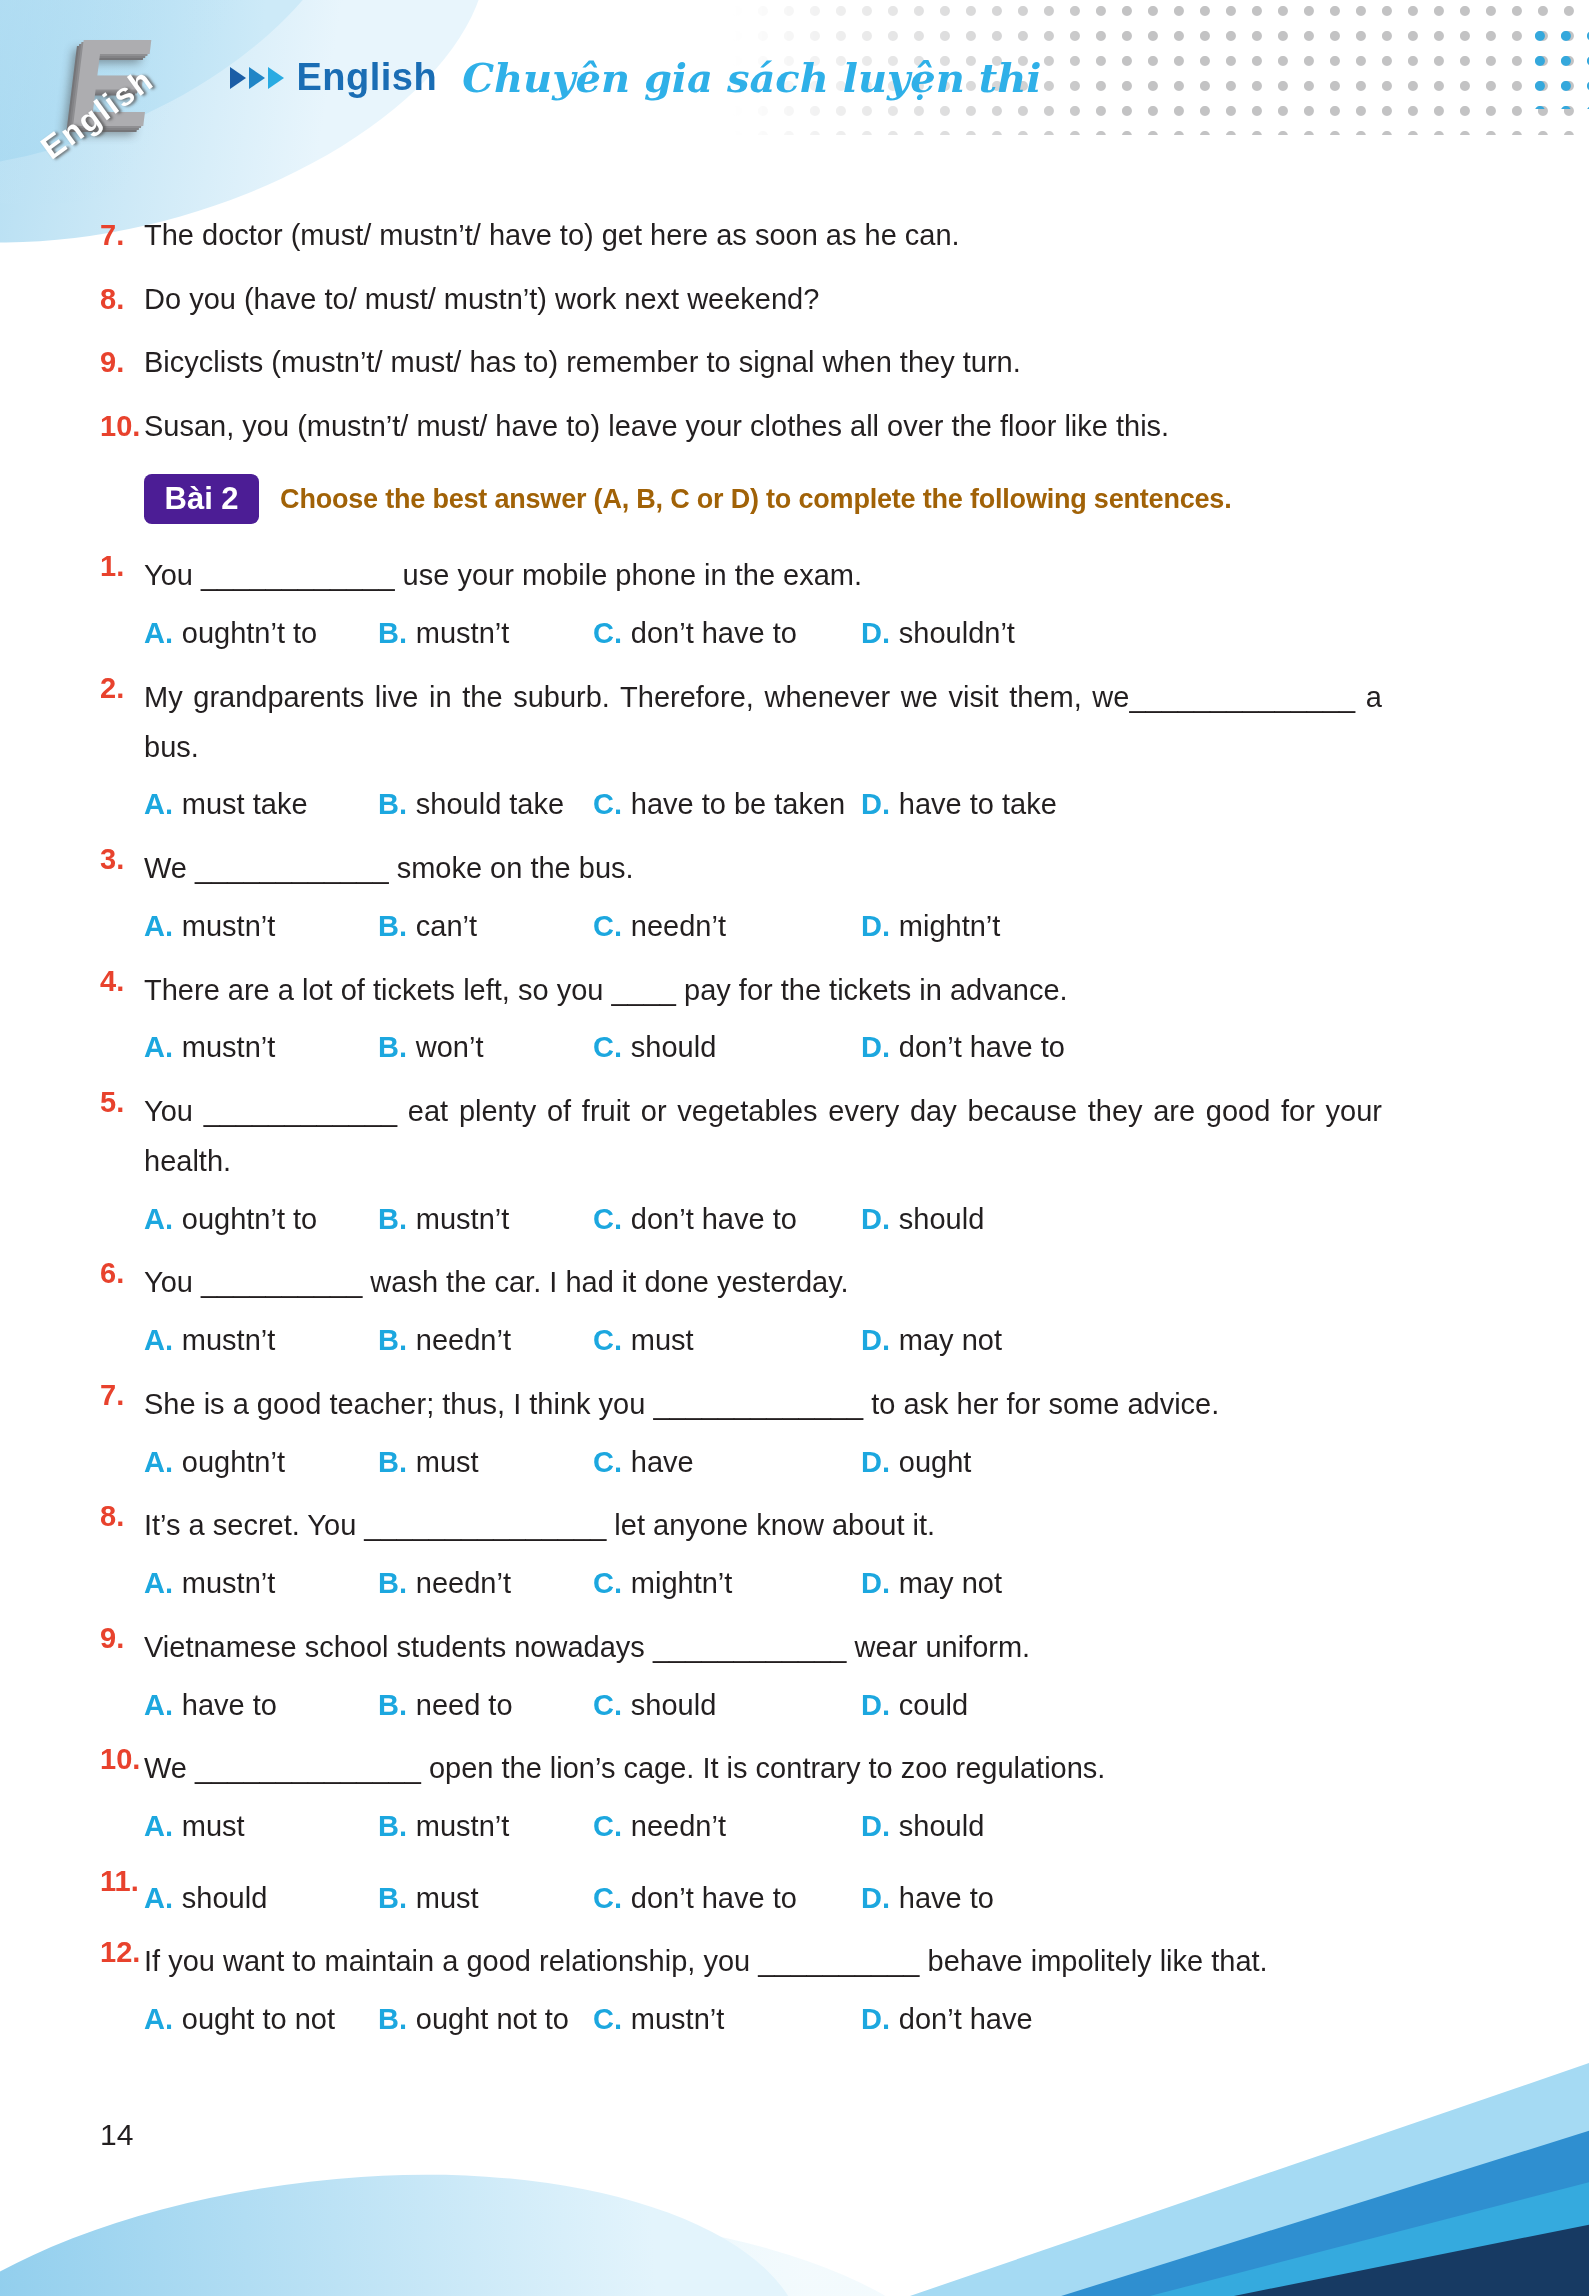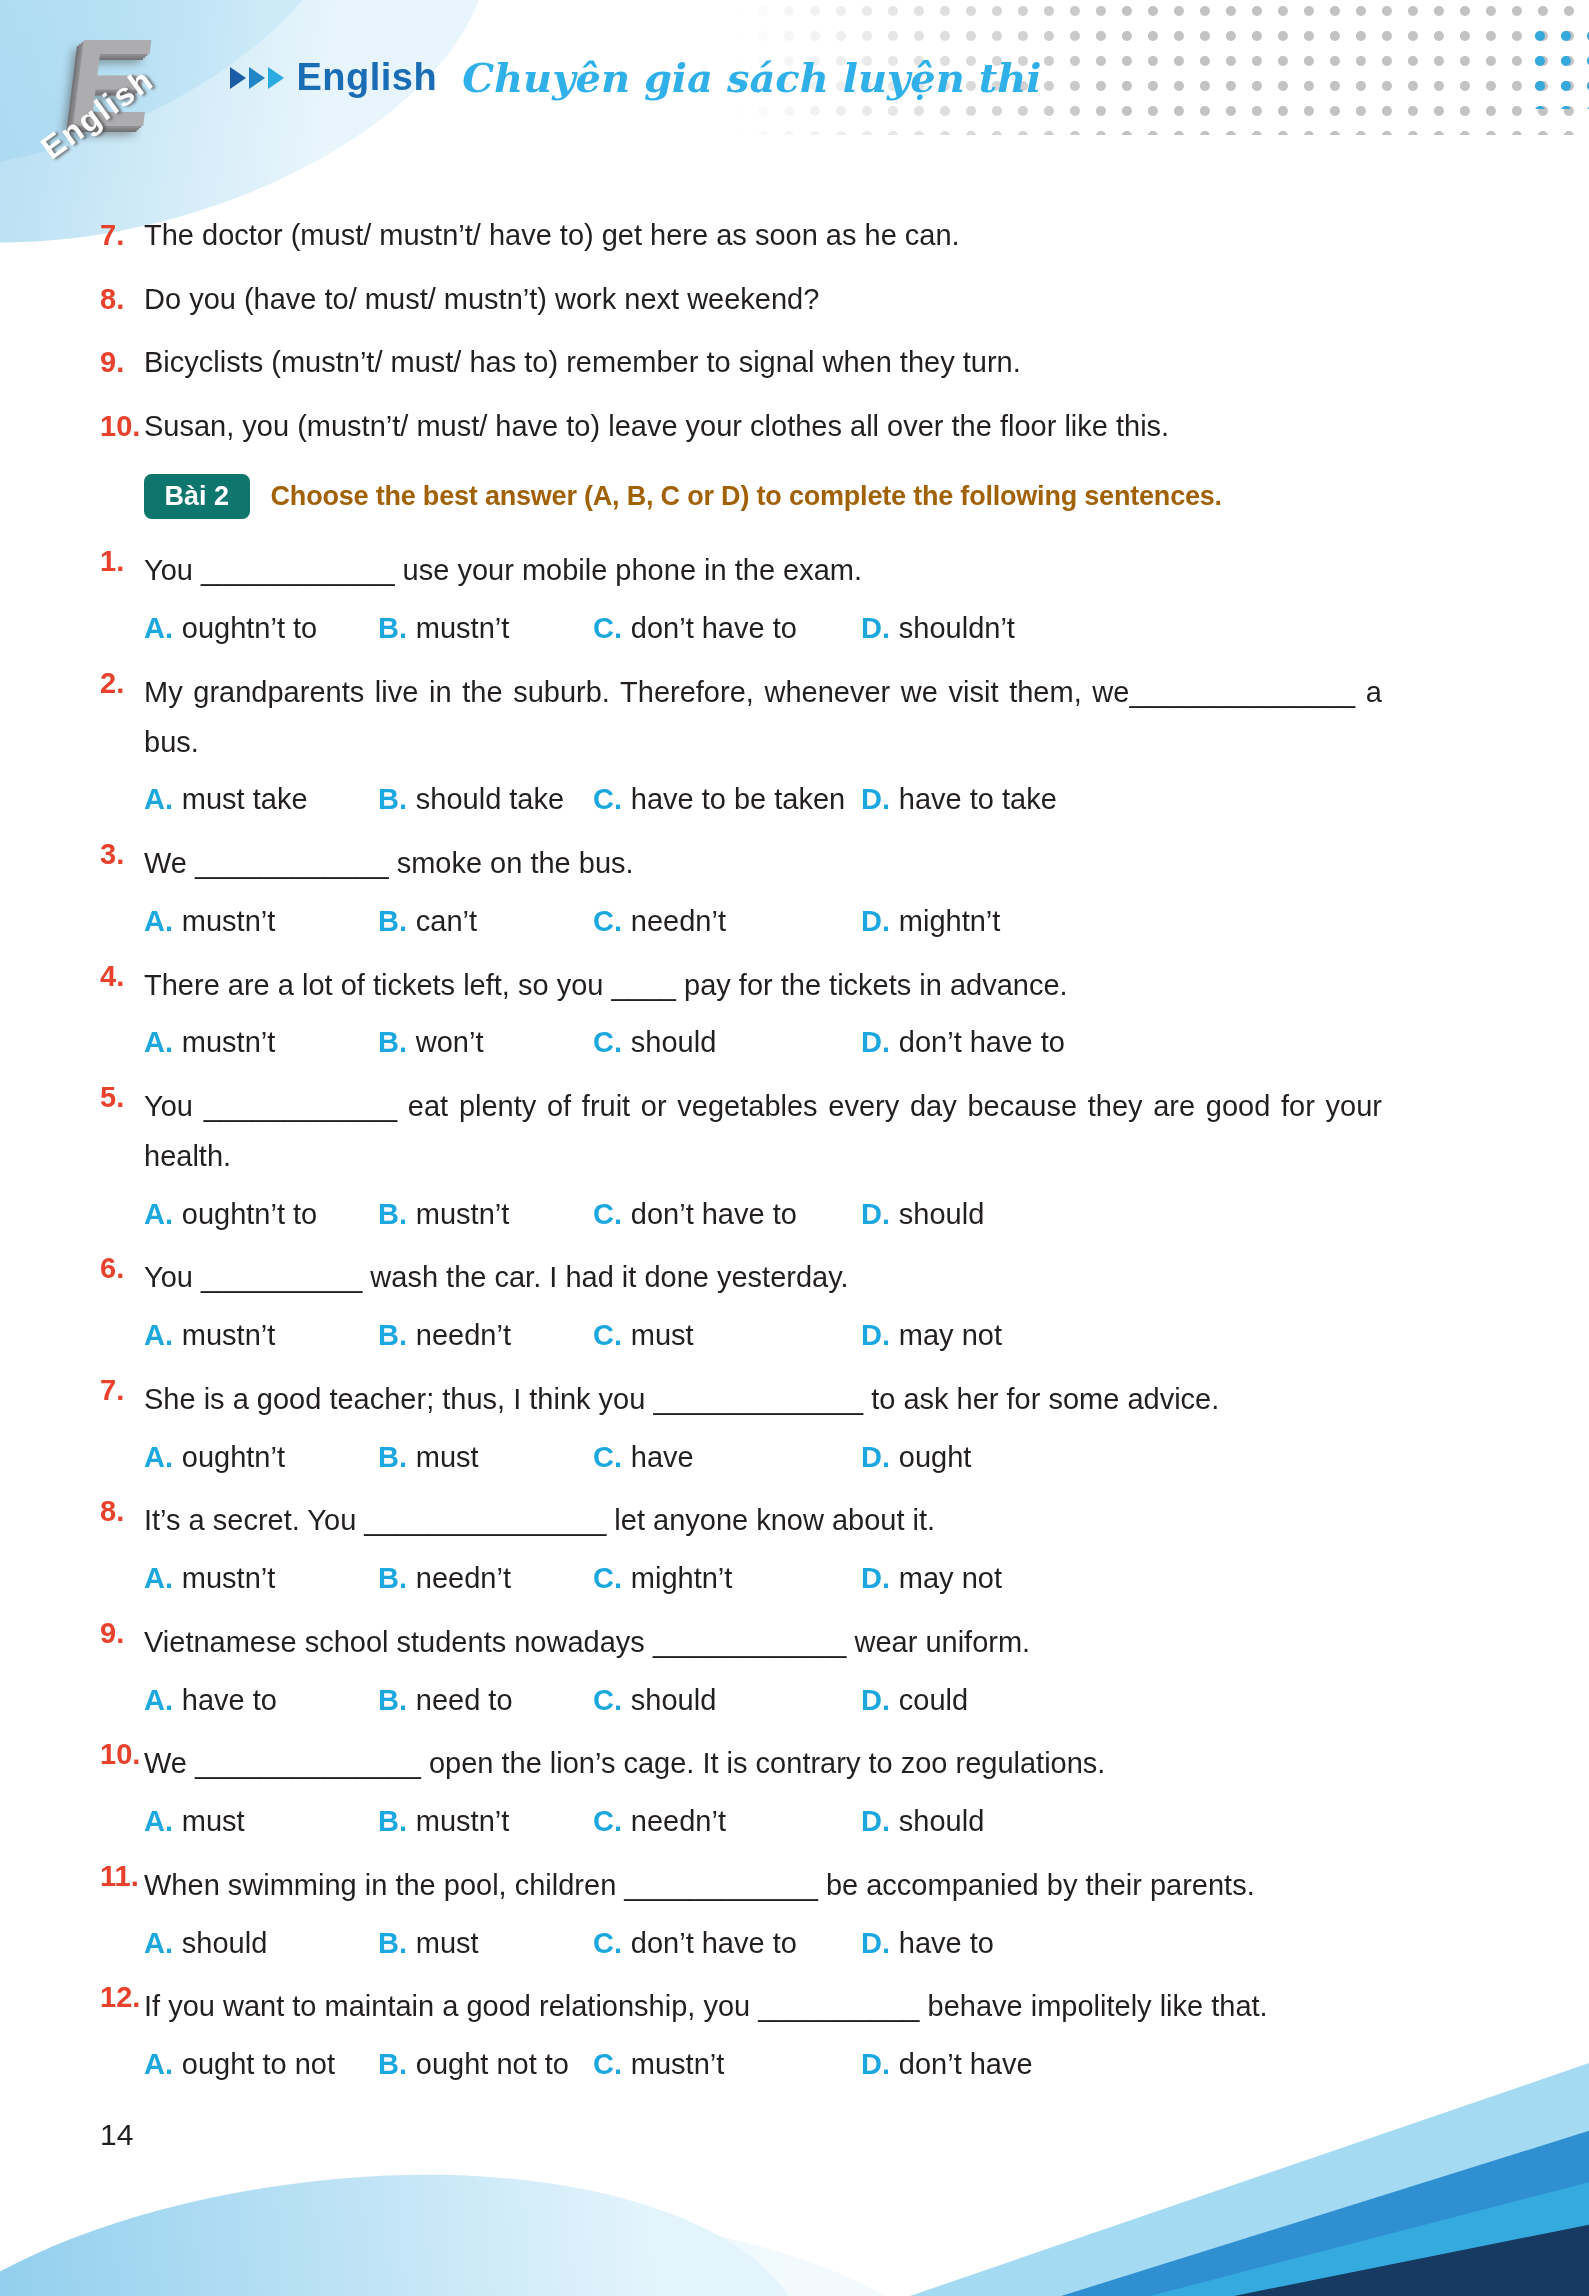--- a/index.html
+++ b/index.html
@@ -44,21 +44,21 @@
 
   
   .content { position:absolute; left:100px; top:210px; width:1282px; z-index:2; font-size:29px; }
 
   .ex-list { list-style:none; }
   .ex-item { display:flex; line-height:50px; margin-bottom:13.7px; }
   .num { flex:0 0 44px; font-weight:700; color:#e8422d; }
   .item-text { flex:1; }
 
   .bai2-head { display:flex; align-items:center; margin:23.4px 0 26px 0; white-space:nowrap; }
-  .badge { background:#0f766e; color:#ffffff; font-weight:700; font-size:27px; padding:6.8px 20.5px;
+  .badge { background:#4c1d95; color:#ffffff; font-weight:700; font-size:31px; padding:6.8px 20.5px;
            border-radius:7.8px; margin-left:44px; }
   .instruction { color:#a16207; font-weight:700; font-size:27px; margin-left:21px; letter-spacing:-0.2px; }
 
   .question { margin-bottom:13.7px; }
   .q-row { display:flex; }
   .q-body { flex:1; min-width:0; }
   .q-text { line-height:50px; text-align:justify; }
   .opts { display:grid; grid-template-columns:234px 215px 268px 1fr; line-height:50px; margin-top:7.8px; }
   .opt { white-space:nowrap; }
   .opt-label { color:#1ca7df; font-weight:700; margin-right:8.8px; }
@@ -395,21 +395,20 @@
   </span>
 </div>
       </div>
     </div>
   </div>
 
   <div class="question">
     <div class="q-row">
       <span class="num">11.</span>
       <div class="q-body">
-        <p class="q-text">When swimming in the pool, children ____________ be accompanied by their parents.</p>
         <div class="opts">
   <span class="opt">
     <span class="opt-label">A.</span><span class="opt-text">should</span>
   </span>
 
   <span class="opt">
     <span class="opt-label">B.</span><span class="opt-text">must</span>
   </span>
 
   <span class="opt">

